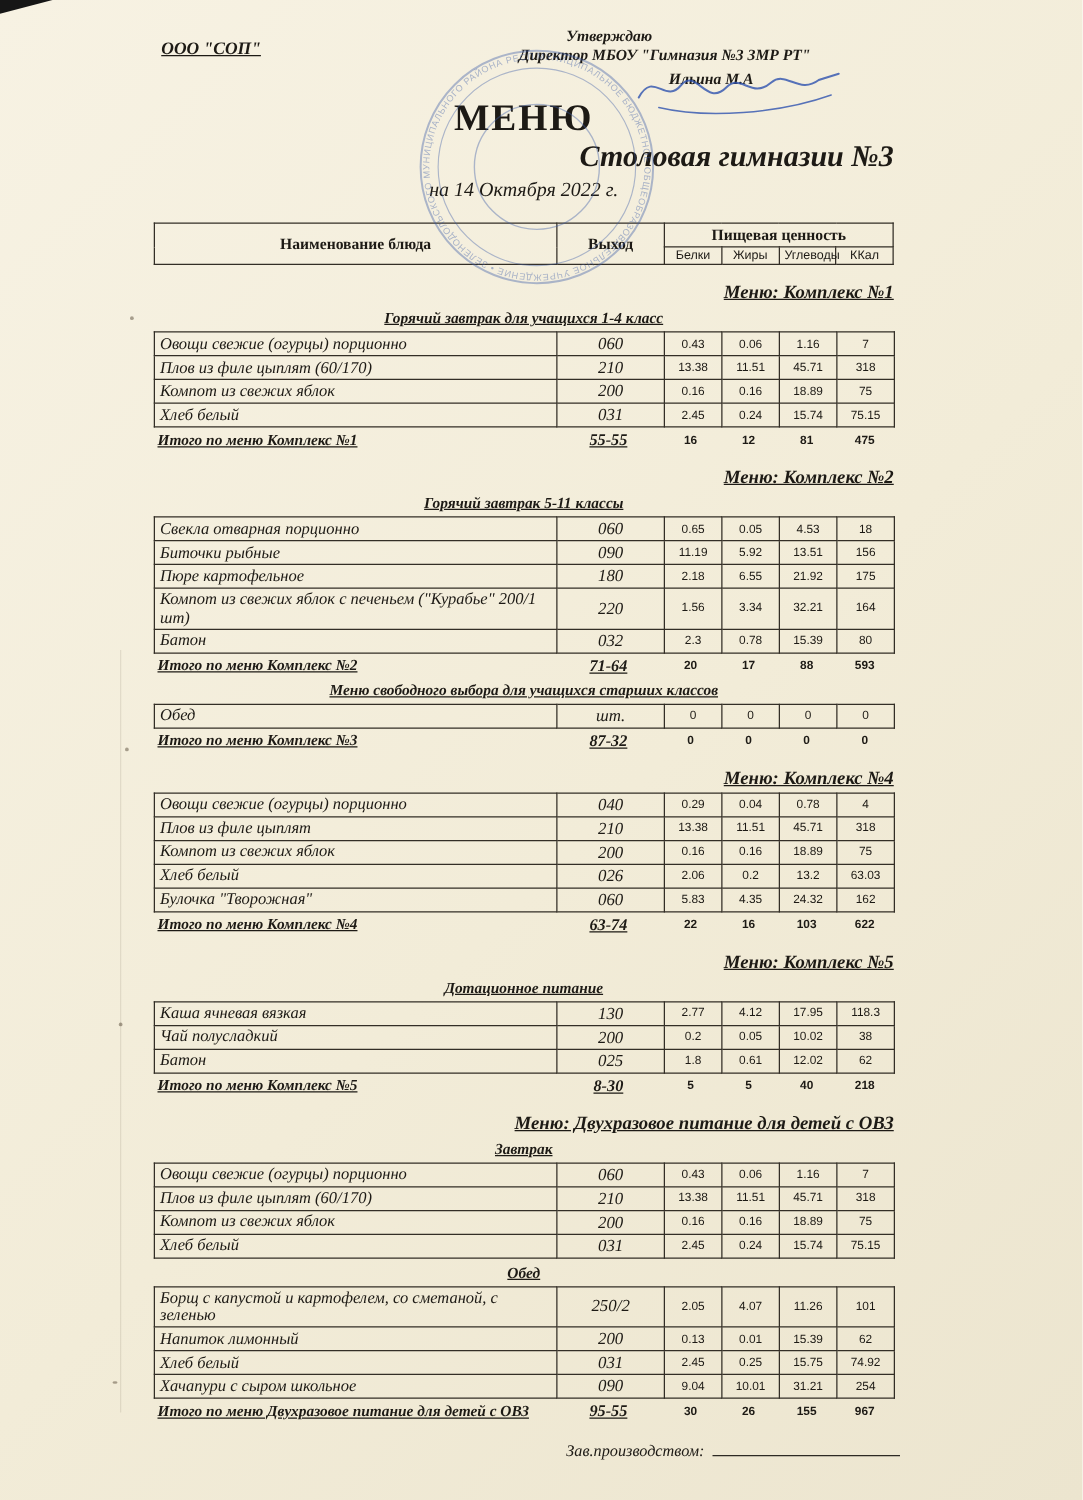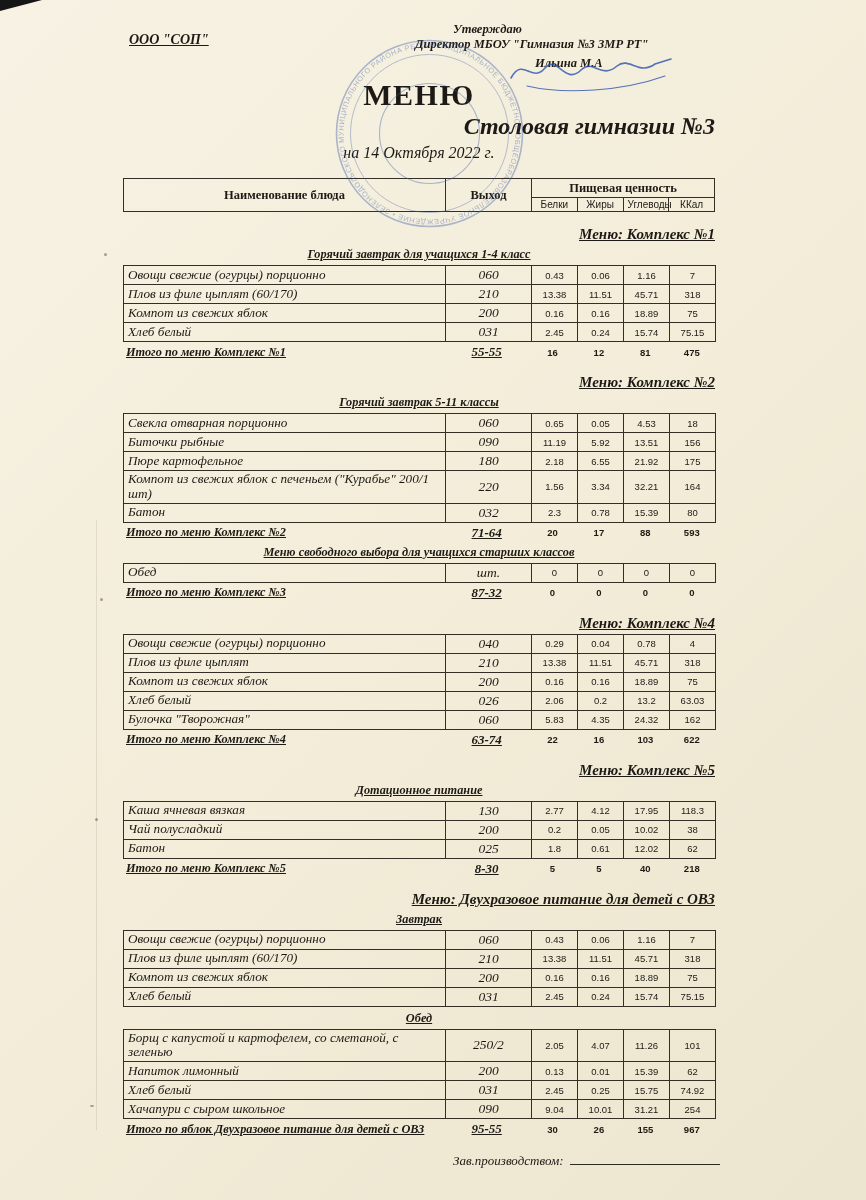--- a/index.html
+++ b/index.html
@@ -406,21 +406,21 @@
               <td class="c-name">Хачапури с сыром школьное</td>
               <td class="c-out">090</td>
               <td class="c-num">9.04</td>
               <td class="c-num">10.01</td>
               <td class="c-num">31.21</td>
               <td class="c-num">254</td>
             </tr>
           </tbody>
         </table>
         <div class="total-row">
-          <span class="t-label">Итого по яблок Двухразовое питание для детей с ОВЗ</span>
+          <span class="t-label">Итого по меню Двухразовое питание для детей с ОВЗ</span>
           <span class="t-out">95-55</span>
           <span class="t-num">30</span>
           <span class="t-num">26</span>
           <span class="t-num">155</span>
           <span class="t-num">967</span>
         </div>
       </div>
 
     <div class="footer">
       <div class="footer-line f1">

